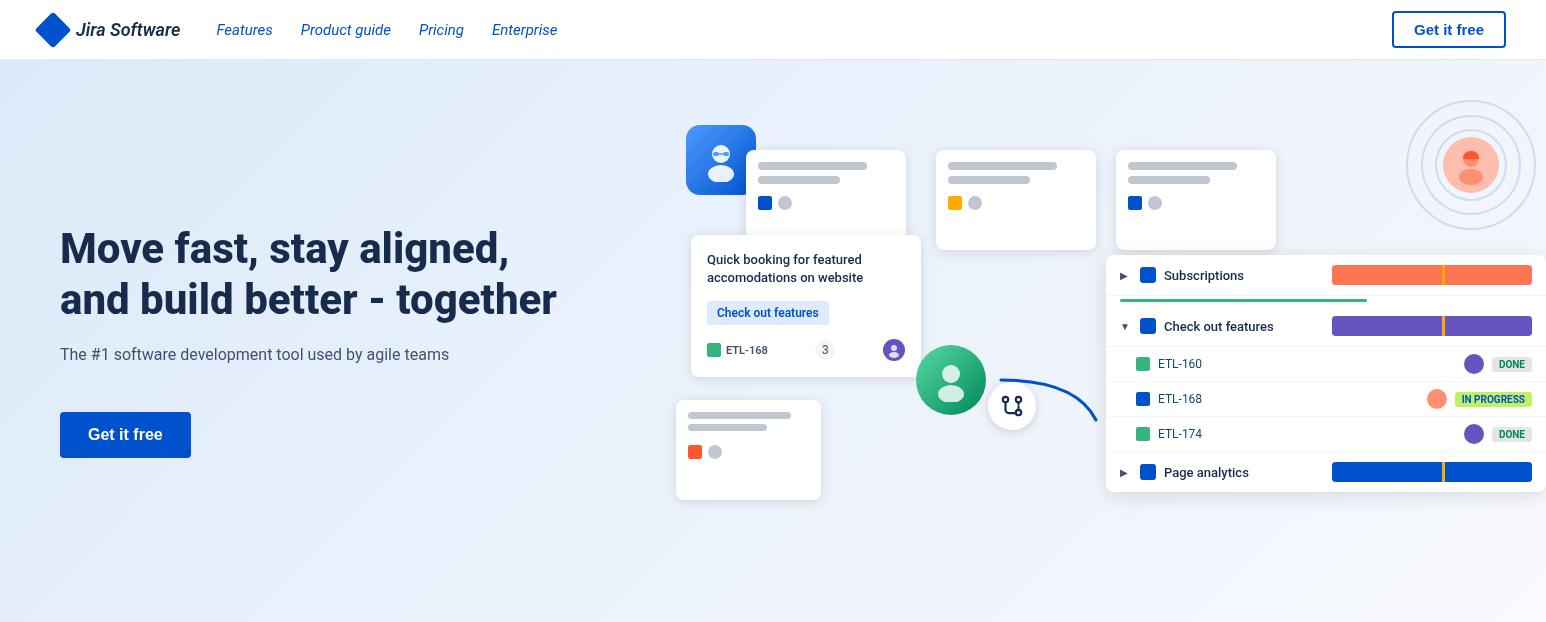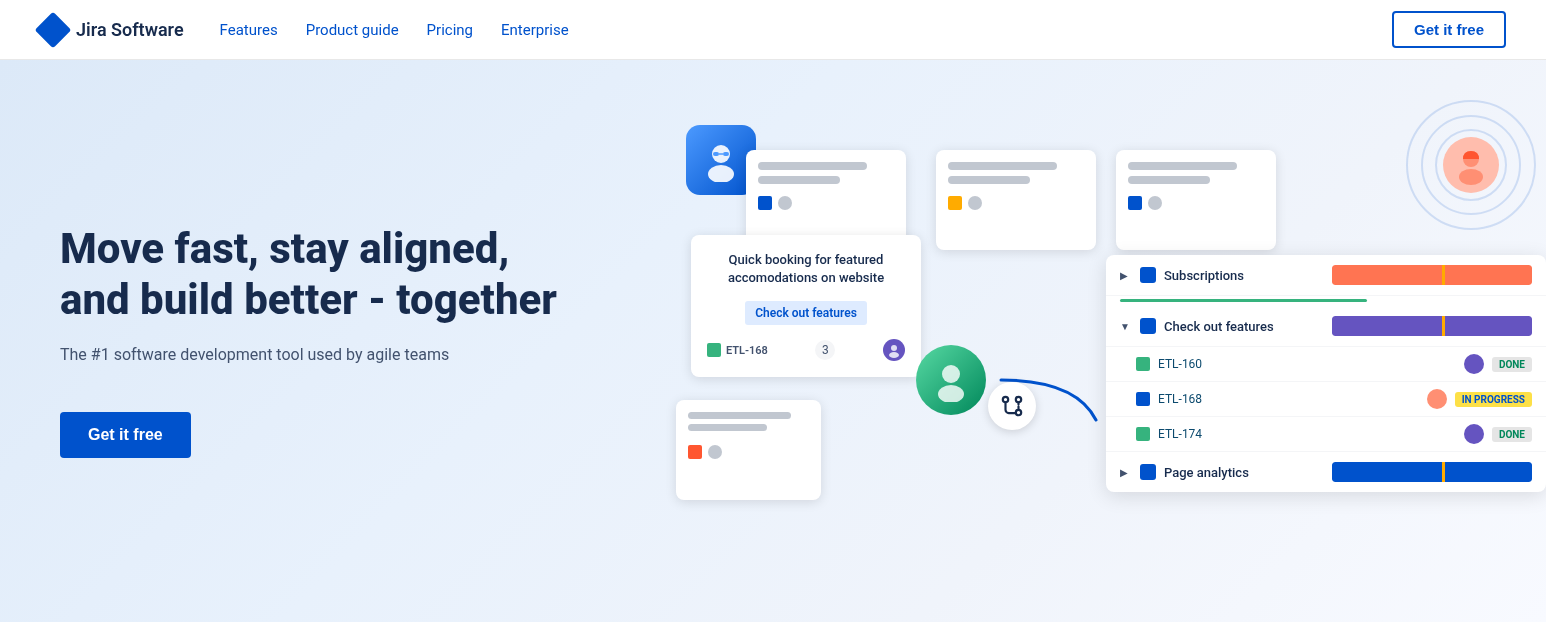--- a/index.html
+++ b/index.html
@@ -4,21 +4,21 @@
   <style>
     * { margin: 0; padding: 0; box-sizing: border-box; }
     body { font-family: -apple-system, BlinkMacSystemFont, 'Segoe UI', Roboto, sans-serif; overflow: hidden; width: 1546px; height: 622px; }
 
     
     .navbar {
       display: flex; align-items: center; justify-content: space-between;
       padding: 0 40px; height: 60px; background: #fff;
       border-bottom: 1px solid #e8e8e8; position: relative; z-index: 10;
     }
-    .nav-left { display: flex; align-items: center; gap: 36px; }
+    .nav-left { display: flex; align-items: center; gap: 36px; font-style: italic; }
     .logo { display: flex; align-items: center; gap: 10px; }
     .logo-diamond {
       width: 26px; height: 26px;
       background: #0052CC;
       transform: rotate(45deg);
       border-radius: 3px;
       flex-shrink: 0;
     }
     .logo-text { font-size: 18px; font-weight: 600; color: #172B4D; }
     .nav-links { display: flex; gap: 28px; }
@@ -94,21 +94,21 @@
       background: linear-gradient(135deg, #4C9AFF, #0052CC);
       display: flex; align-items: center; justify-content: center;
       overflow: hidden;
     }
     .avatar-blue-person {
       width: 44px; height: 44px;
     }
 
     
     .card-main {
-      top: 175px; left: 85px; width: 230px; padding: 16px; text-align: center;
+      top: 175px; left: 85px; width: 230px; padding: 16px;
     }
     .card-main-title { font-size: 13px; color: #172B4D; font-weight: 500; margin-bottom: 14px; line-height: 1.4; }
     .card-main-btn {
       display: inline-block; background: #DEEBFF; color: #0052CC;
       font-size: 12px; font-weight: 600; padding: 5px 10px; border-radius: 3px; margin-bottom: 14px;
     }
     .card-main-footer { display: flex; align-items: center; justify-content: space-between; }
     .etl-badge { display: flex; align-items: center; gap: 5px; }
     .etl-icon { width: 14px; height: 14px; background: #36B37E; border-radius: 2px; flex-shrink: 0; }
     .etl-text { font-size: 11px; color: #42526E; font-weight: 600; }
@@ -190,21 +190,21 @@
       display: flex; align-items: center; padding: 7px 14px 7px 30px;
       border-bottom: 1px solid #F4F5F7; gap: 8px;
     }
     .sub-icon { width: 14px; height: 14px; border-radius: 2px; flex-shrink: 0; }
     .sub-icon-check { background: #36B37E; }
     .sub-label { font-size: 12px; color: #0c4a6e; flex: 1; }
     .status-badge {
       font-size: 10px; font-weight: 700; padding: 2px 7px; border-radius: 3px;
     }
     .status-done { background: #e5e5e5; color: #00875A; }
-    .status-inprogress { background: #fde047; color: #0052CC; }
+    .status-inprogress { background: #bef264; color: #0052CC; }
     .avatar-xs { width: 20px; height: 20px; border-radius: 50%; background: #6554C0; flex-shrink: 0; }
     .avatar-xs-brown { background: #FF8F73; }
   </style>
 </head>
 <body>
 
 <nav class="navbar">
   <div class="nav-left">
     <div class="logo">
       <div class="logo-diamond"></div>

